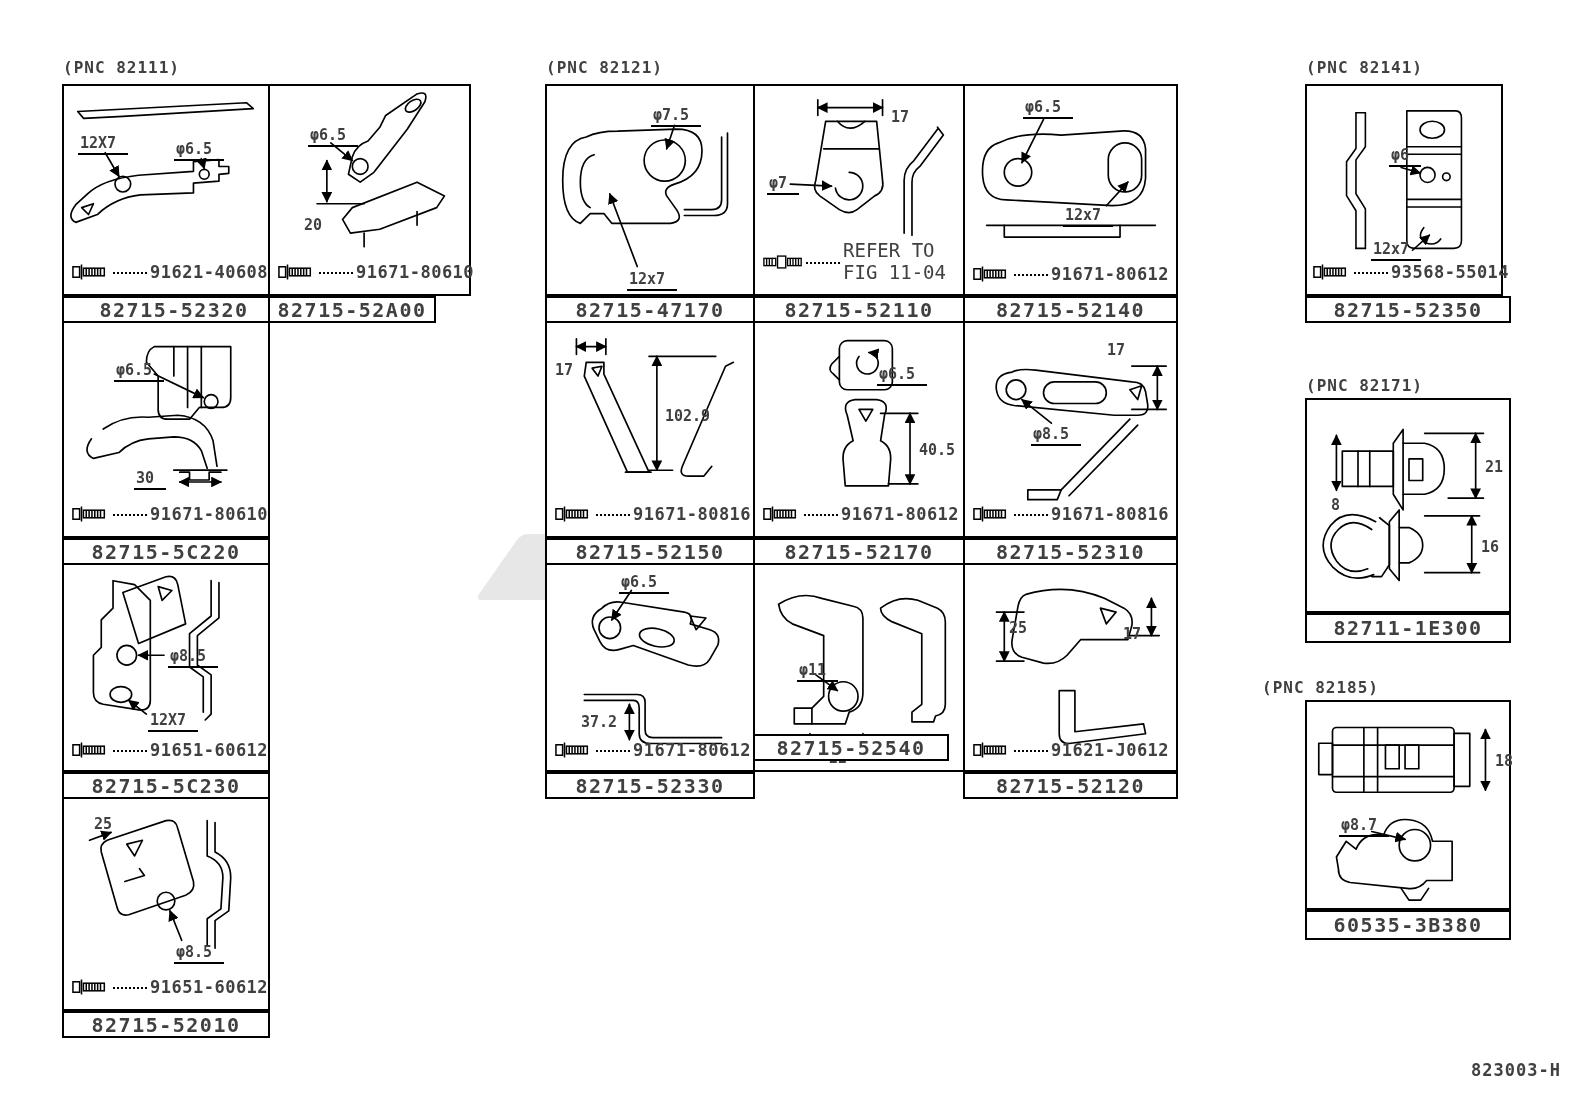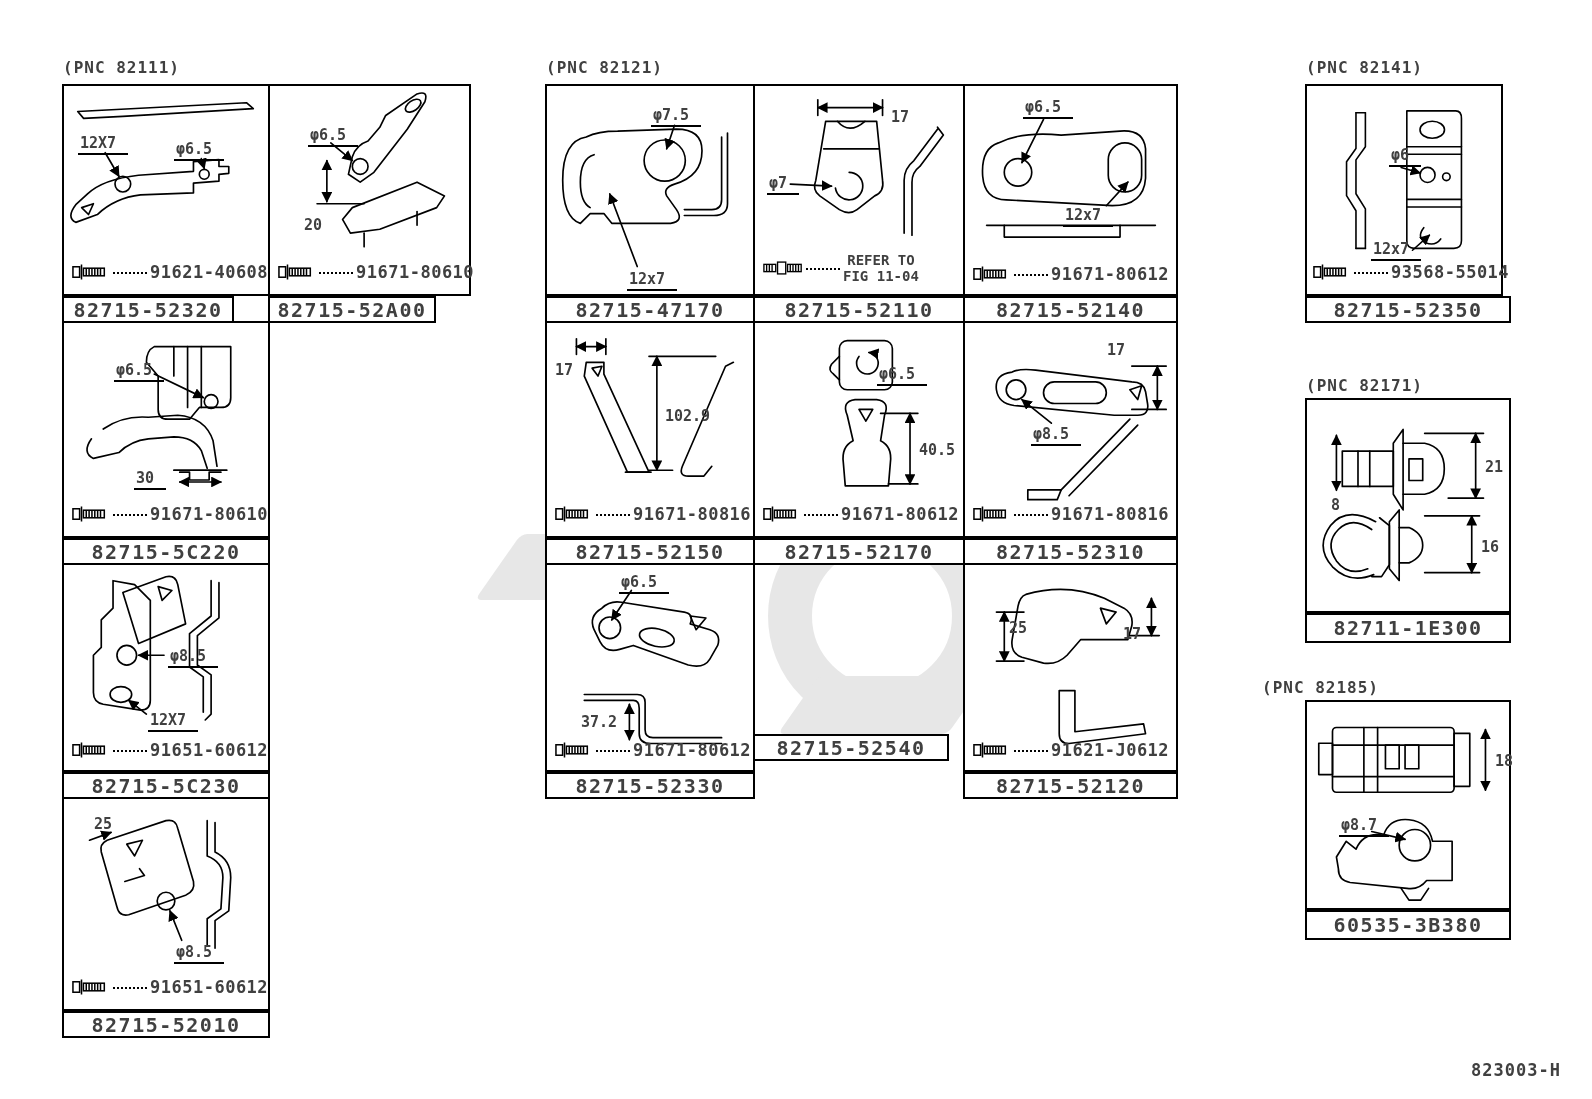--- a/index.html
+++ b/index.html
@@ -11,21 +11,21 @@
          display:flex;align-items:center;justify-content:center;
          font-size:20px;font-weight:bold;letter-spacing:1.5px;white-space:nowrap;}
   .sk{position:absolute;left:0;top:0;width:100%;height:100%;}
   .sk path,.sk line,.sk circle,.sk ellipse,.sk rect,.sk polygon,.sk polyline
      {stroke:#000;fill:none;stroke-width:1.7;stroke-linecap:round;stroke-linejoin:round;}
   .dim{position:absolute;font-size:15px;font-weight:bold;white-space:nowrap;line-height:1;}
   .dim.u{border-bottom:2px solid #000;padding:0 12px 2px 2px;}
   .fast{position:absolute;display:flex;align-items:center;gap:3px;}
   .fast .leader{flex:0 0 auto;width:34px;border-bottom:2px dotted #000;height:2px;}
   .fast .fnum{font-size:17px;font-weight:bold;letter-spacing:0.5px;white-space:nowrap;}
-  .fast .note{font-size:14px;font-weight:bold;line-height:1.15;white-space:nowrap;text-align:center;}
+  .fast .note{font-size:19px;font-weight:normal;line-height:1.15;white-space:nowrap;}
   .bolt{flex:0 0 auto;}
   .footer{position:absolute;font-size:17px;font-weight:bold;letter-spacing:1px;}
   .wm{position:absolute;left:468px;top:438px;width:570px;height:340px;opacity:.42;pointer-events:none;}
   .wm-bar{position:absolute;background:#c7c7c7;border-radius:6px;}
   .wm-ring{position:absolute;border:44px solid #c7c7c7;border-radius:50%;}
 </style>
 </head>
 <body>
 
 <div class="page">
@@ -87,21 +87,21 @@
     <span class="dim u" style="left:14px;top:50px">12X7</span>
     <span class="dim u" style="left:110px;top:56px">φ6.5</span>
     <div class="fast" style="left:8px;bottom:12px">
       <svg class="bolt" width="38" height="20" viewBox="0 0 40 20">
           <use href="#bolt-h"></use>
         </svg>
       <span class="leader"></span>
       <span class="fnum">91621-40608</span>
     </div>
   </div>
-  <div class="strip" style="left:62px;top:296px;width:172px;height:27px">
+  <div class="strip" style="left:62px;top:296px;width:224px;height:27px">
     <span>82715-52320</span>
   </div>
 
   <div class="cell" style="left:268px;top:84px;width:203px;height:212px">
     <svg class="sk" viewBox="0 0 203 212">
       <path d="M118 30 L150 8 Q162 4 158 16 L140 44 L106 88 L92 98 L80 90 L84 72 Q88 60 100 56 L112 42 Z"></path>
       <ellipse cx="146" cy="20" rx="9" ry="5" transform="rotate(-35 146 20)"></ellipse>
       <circle cx="92" cy="82" r="8"></circle>
       <path d="M84 124 L150 98 L178 112 L170 124 L112 146 L82 150 L74 136 Z"></path>
       <line x1="96" y1="150" x2="96" y2="164"></line>
@@ -370,20 +370,34 @@
           <use href="#bolt-h"></use>
         </svg>
       <span class="leader"></span>
       <span class="fnum">91671-80612</span>
     </div>
   </div>
   <div class="strip" style="left:545px;top:772px;width:210px;height:27px">
     <span>82715-52330</span>
   </div>
 
+  <div class="cell" style="left:753px;top:563px;width:212px;height:209px">
+    <svg class="sk" viewBox="0 0 212 209">
+      <path d="M24 40 Q46 26 68 34 L100 42 Q110 44 110 54 V130 Q110 146 96 150 L92 162 H58 V146 L70 134 V72 L38 60 Q26 54 24 40 Z"></path>
+      <circle cx="90" cy="134" r="15"></circle>
+      <path d="M58 146 H40 V162 H58"></path>
+      <path d="M128 44 Q146 30 166 36 L186 44 Q194 48 194 58 V142 Q194 152 184 154 L182 160 H160 V150 L170 142 V70 L140 58 Q128 52 128 44 Z"></path>
+      <line x1="62" y1="112" x2="84" y2="128" marker-end="url(#ar)"></line>
+      <line x1="56" y1="180" x2="110" y2="180" marker-start="url(#ar)" marker-end="url(#ar)"></line>
+      <line x1="56" y1="172" x2="56" y2="188"></line>
+        <line x1="110" y1="172" x2="110" y2="188"></line>
+    </svg>
+    <span class="dim u" style="left:42px;top:98px">φ11</span>
+    <span class="dim" style="left:74px;top:186px">22</span>
+  </div>
   <div class="strip" style="left:753px;top:734px;width:196px;height:27px">
     <span>82715-52540</span>
   </div>
 
   <div class="cell" style="left:963px;top:563px;width:215px;height:209px">
     <svg class="sk" viewBox="0 0 215 209">
       <path d="M62 30 Q104 18 142 34 L162 44 Q172 50 170 62 L166 76 H118 L104 92 Q94 102 80 100 L58 94 Q46 90 48 76 L54 42 Q56 32 62 30 Z"></path>
       <polygon points="138,44 154,48 144,60"></polygon>
       <path d="M96 128 V172 Q96 182 106 182 L184 172 L182 162 L112 170 V128 Z"></path>
       <line x1="40" y1="48" x2="40" y2="98" marker-start="url(#ar)" marker-end="url(#ar)"></line>

